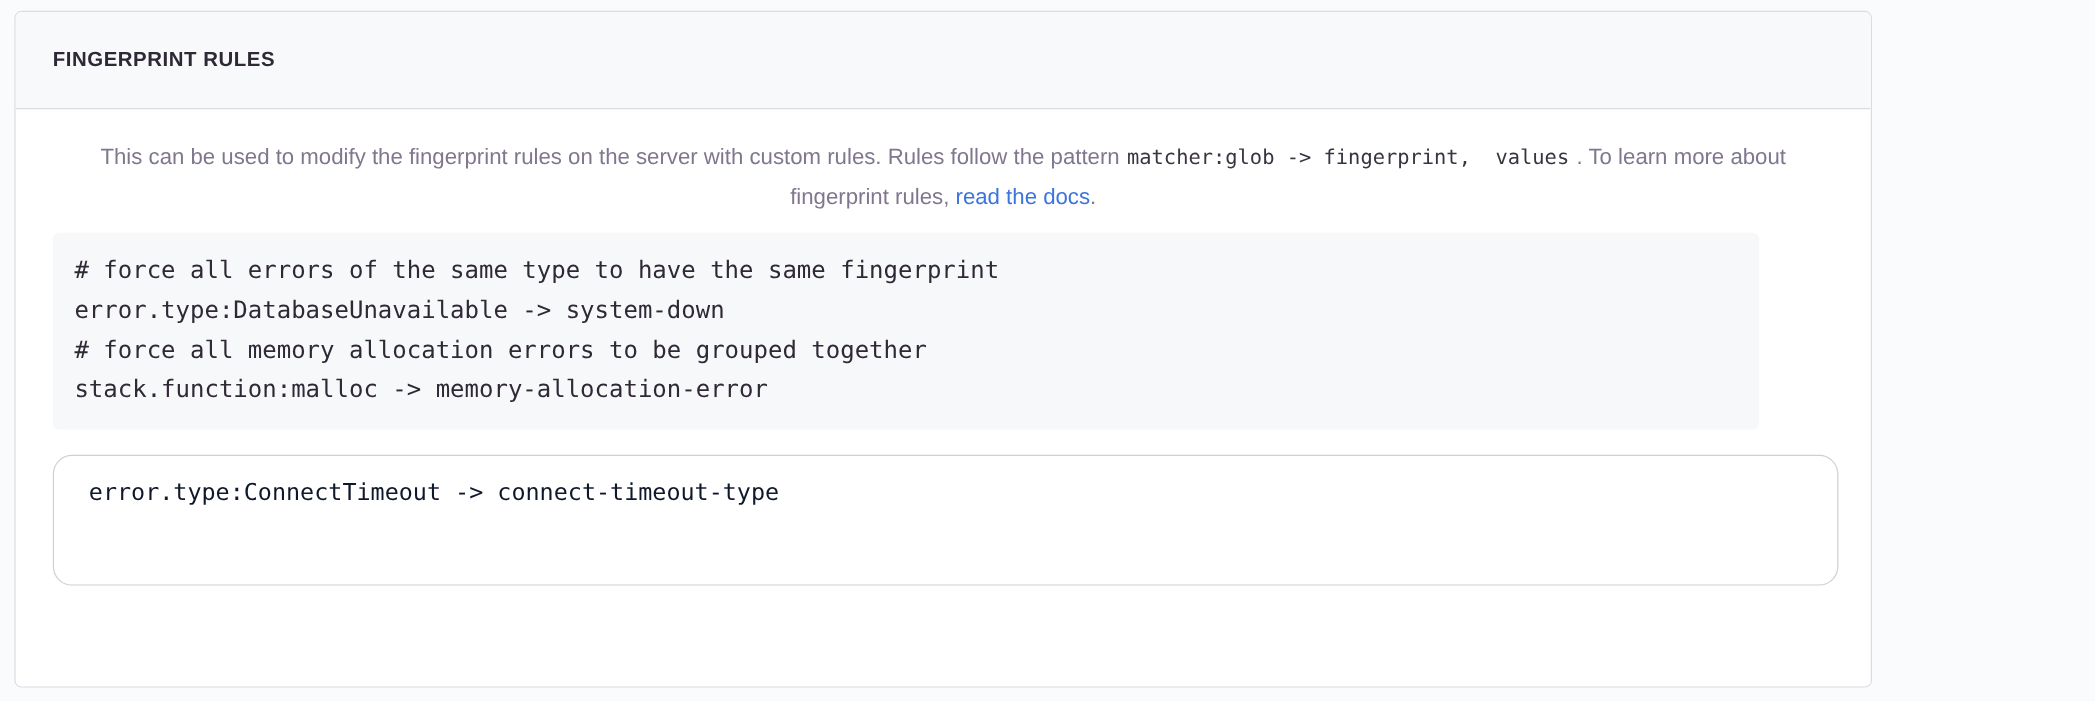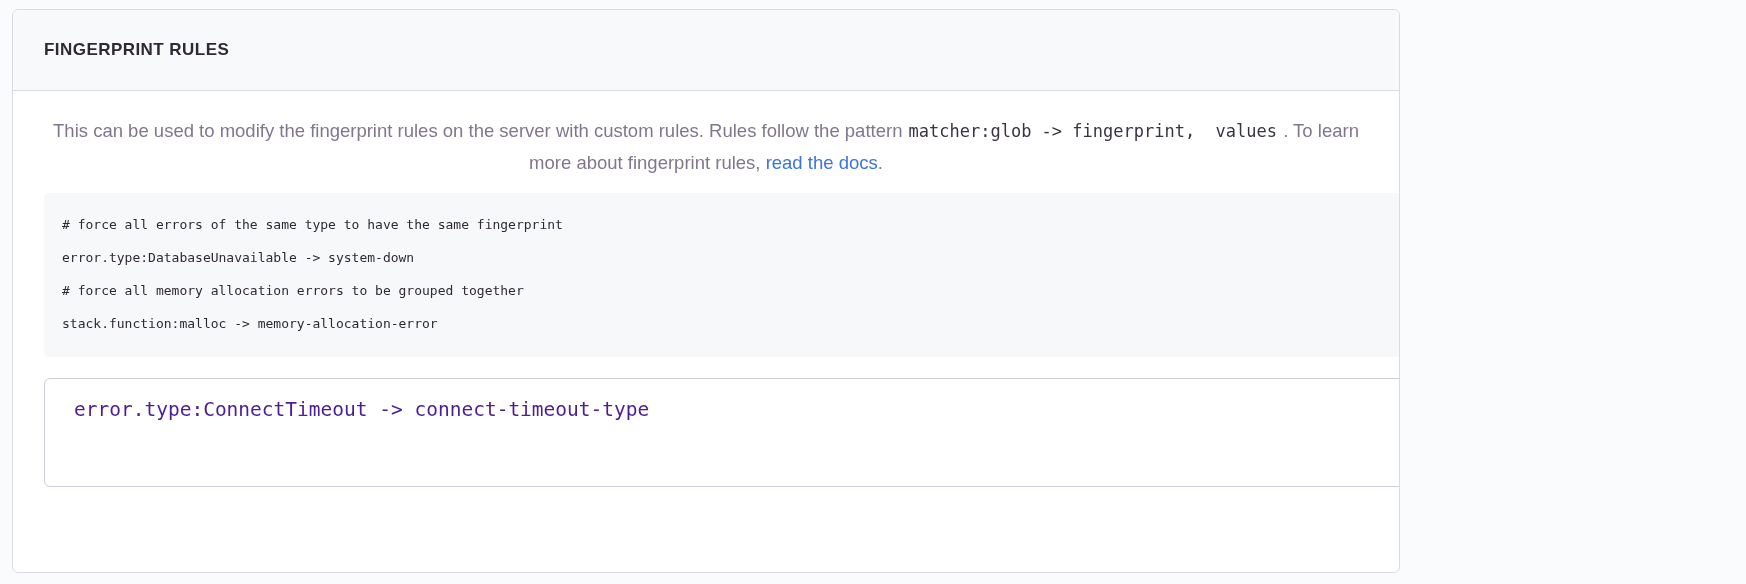--- a/index.html
+++ b/index.html
@@ -12,21 +12,21 @@
     height: 584px;
     background: #fafbfc;
     font-family: "Liberation Sans", sans-serif;
     -webkit-font-smoothing: antialiased;
   }
 
   .panel {
     position: absolute;
     left: 12px;
     top: 9px;
-    width: 1388px;
+    width: 1548px;
     height: 564px;
     background: #ffffff;
     border: 1px solid #dcdbe4;
     border-radius: 6px;
     overflow: hidden;
   }
 
   .panel-header {
     height: 81px;
     background: #f8f9fb;
@@ -71,39 +71,39 @@
     text-decoration: none;
   }
 
   .code-example {
     background: #f7f8fa;
     border-radius: 5px;
     padding: 15px 18px 17px 18px;
     margin: 0 0 21px 0;
     width: 1422px;
     font-family: "DejaVu Sans Mono", "Liberation Mono", monospace;
-    font-size: 13px;
+    font-size: 20px;
     line-height: 33px;
     color: #2f2936;
     white-space: pre;
     overflow: hidden;
   }
 
   .rules-textarea {
     display: block;
     width: 1488px;
     height: 109px;
     border: 1px solid #cfcedb;
-    border-radius: 6px;
+    border-radius: 16px;
     background: #ffffff;
     padding: 17px 20px 17px 29px;
     font-family: "DejaVu Sans Mono", "Liberation Mono", monospace;
     font-size: 19.5px;
     line-height: 28px;
-    color: #4c1d95;
+    color: #0f172a;
     resize: none;
     outline: none;
     overflow: hidden;
     white-space: pre;
   }
   .rules-textarea::placeholder { color: #b4b0c0; }
 </style>
 </head>
 <body>
 

